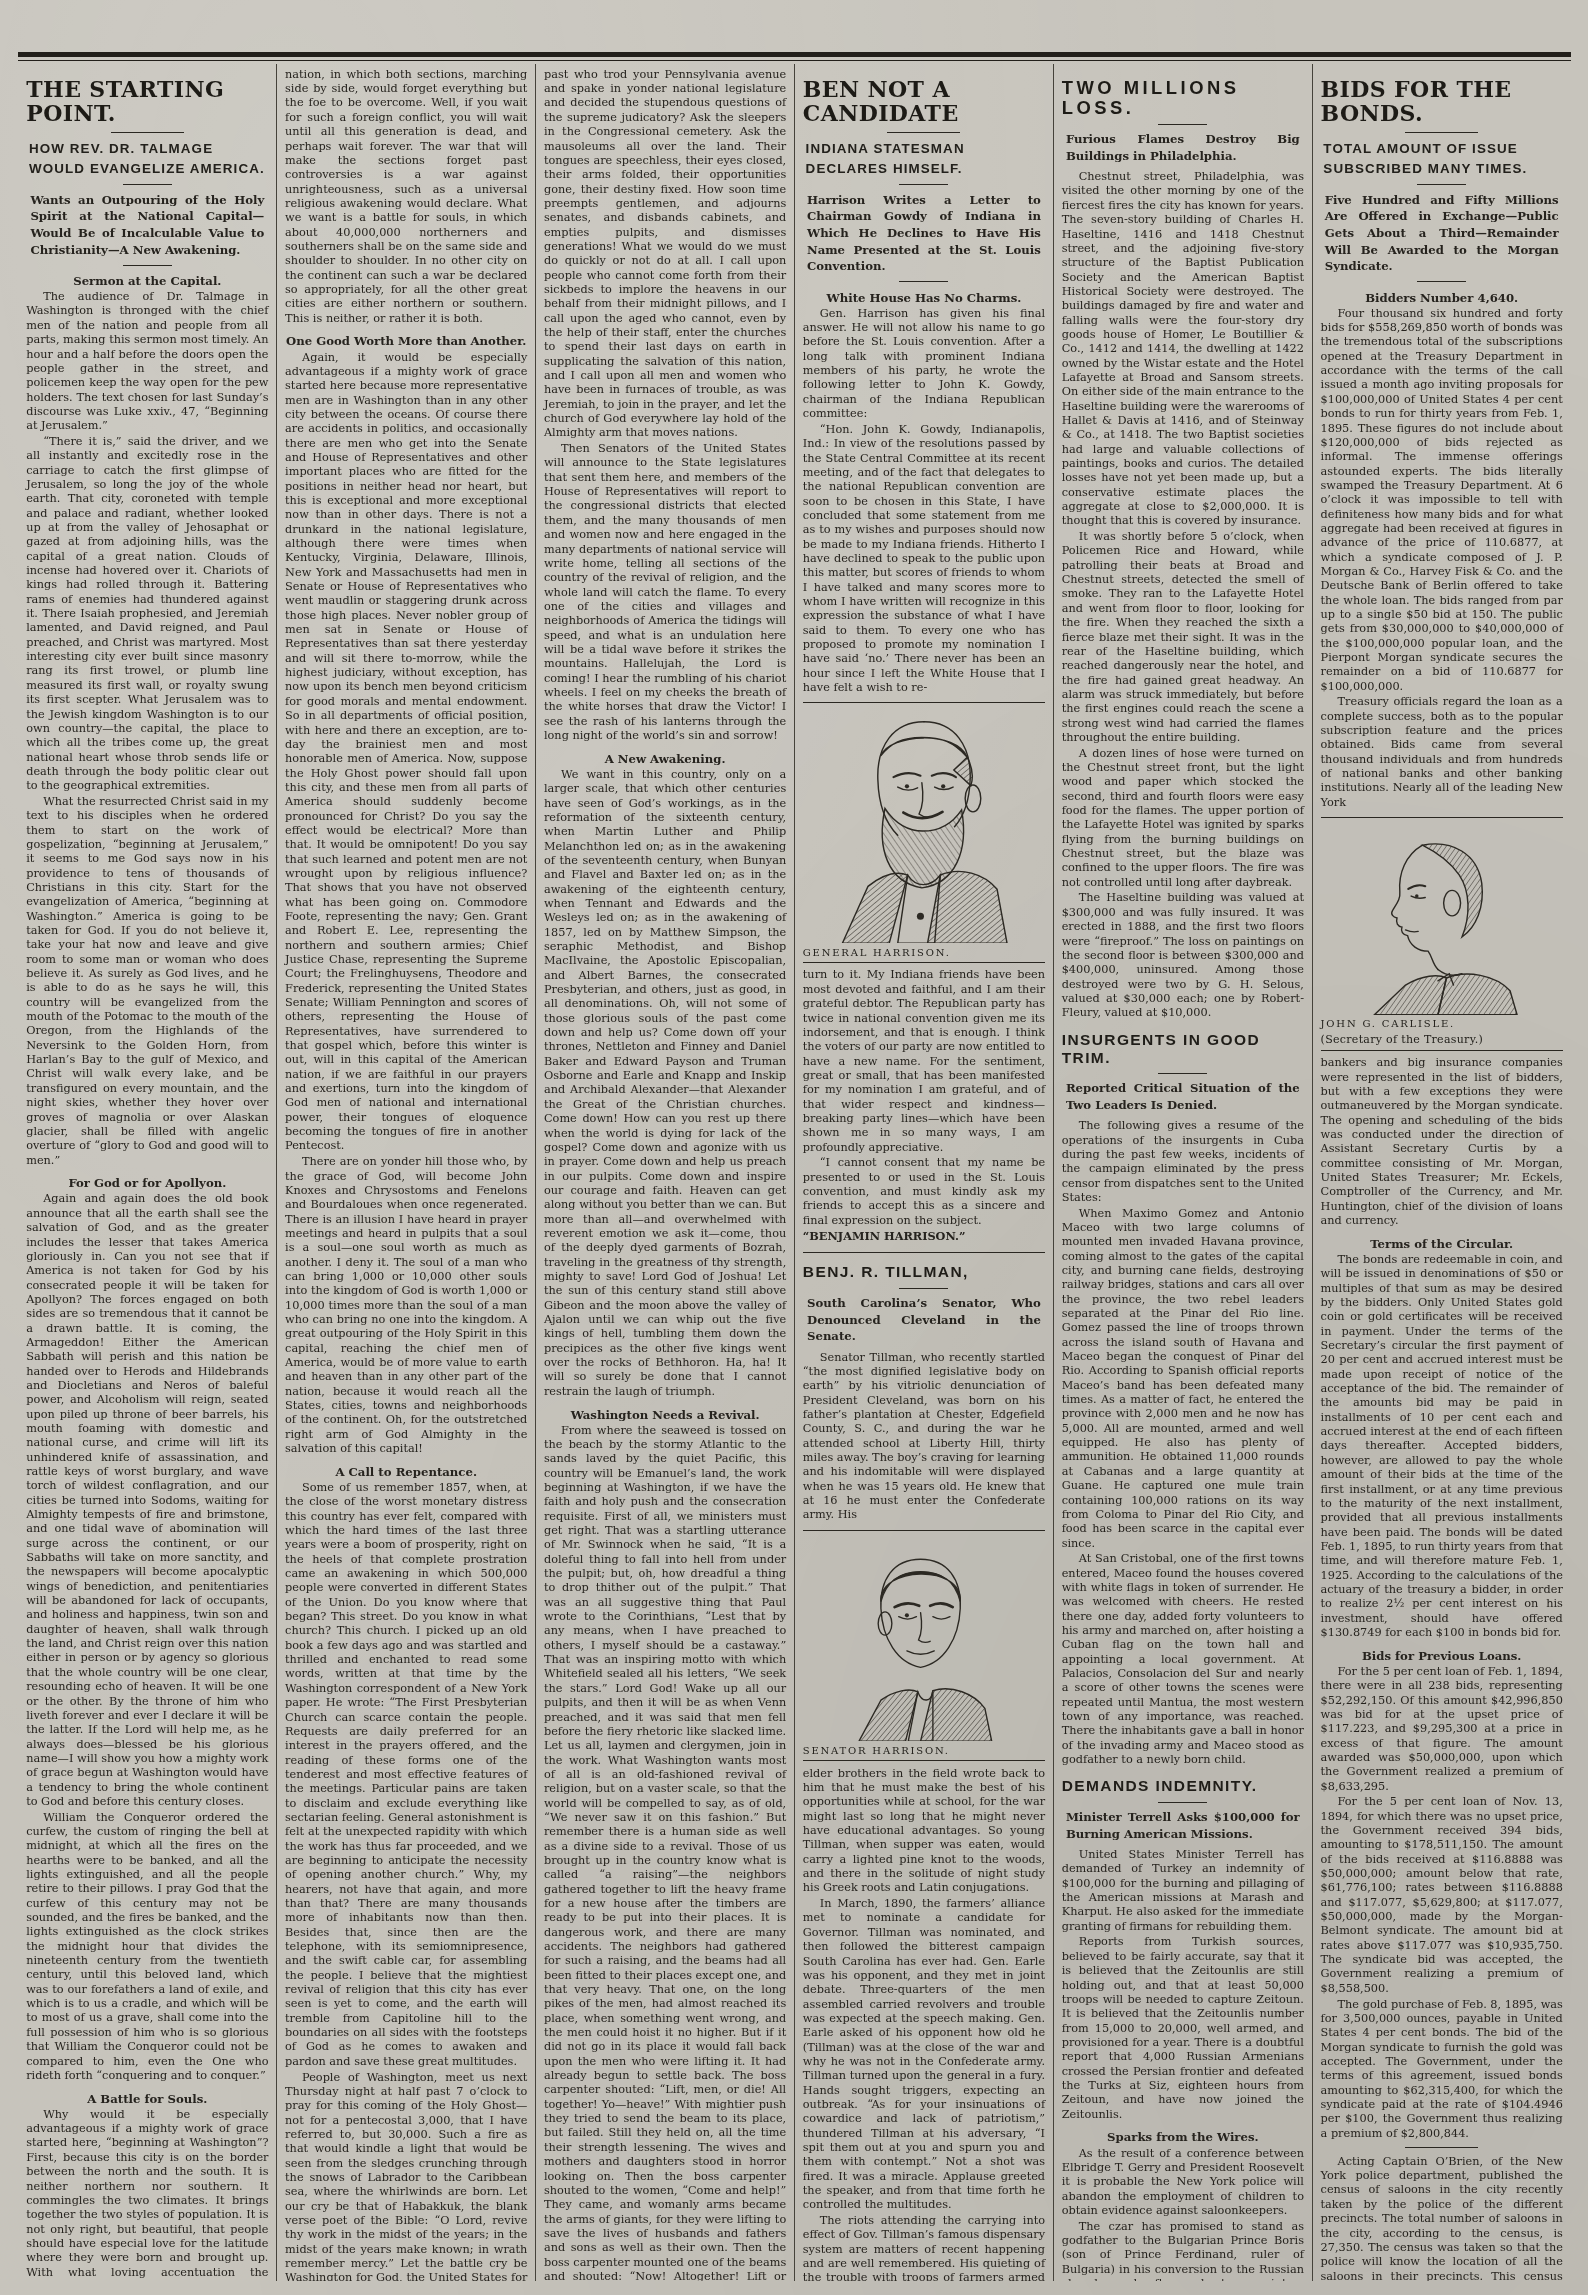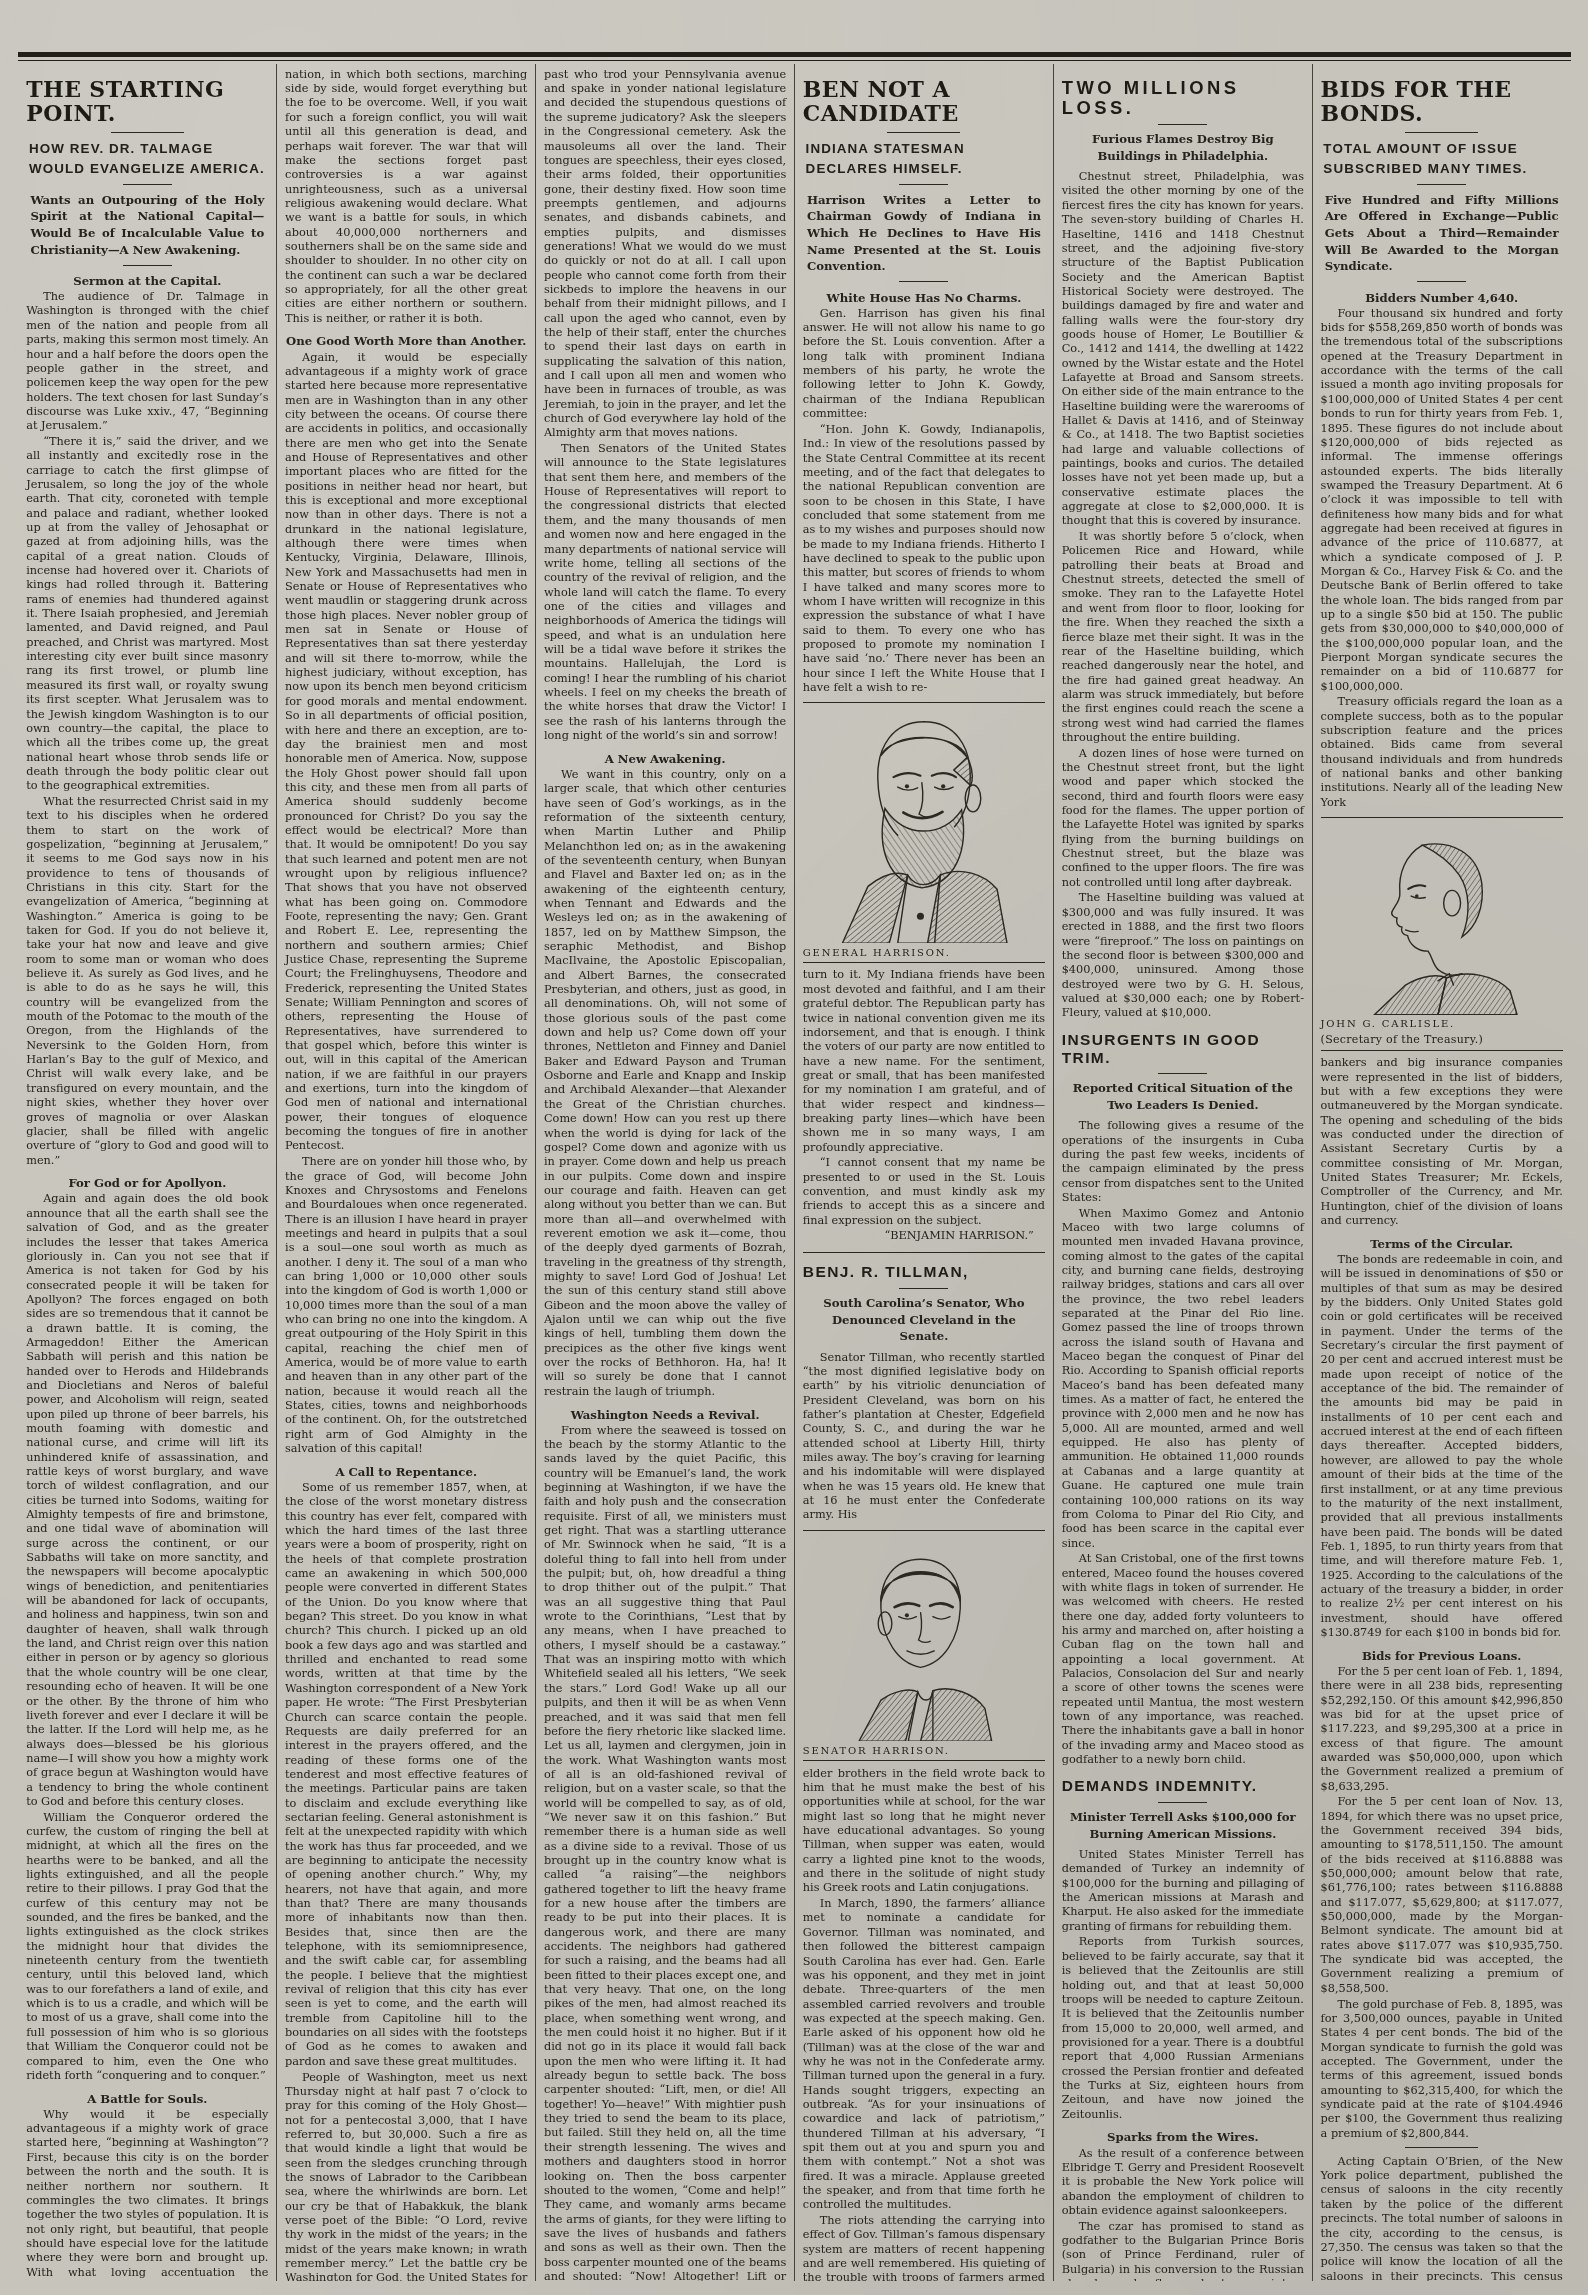--- a/index.html
+++ b/index.html
@@ -17,25 +17,25 @@
   .toprule{margin-top:45px;border-top:5px solid #221f1a;border-bottom:1.4px solid #221f1a;height:2.8px;}
   .columns{display:flex;margin-top:2.8px;height:2217px;overflow:hidden;}
   .col{flex:1 1 0;min-width:0;padding:4.2px 7.8px 0;border-right:1.1px solid #45423a;overflow:hidden;}
   .col:last-child{border-right:none;}
 
   .hl1{font-family:"DejaVu Serif",serif;font-weight:700;font-size:22px;line-height:1.08;text-align:left;margin:10px 0 2.8px;letter-spacing:0.4px;color:#1d1b16;}
   .hl1.sans{font-family:"Liberation Sans",sans-serif;font-size:18.4px;letter-spacing:3.5px;}
   .hl2{font-family:"Liberation Sans",sans-serif;font-weight:700;font-size:13.4px;letter-spacing:1.1px;text-align:left;line-height:1.45;margin:5.6px 2.8px;color:#23211c;}
   .hl3{font-family:"Liberation Sans",sans-serif;font-weight:700;font-size:15.5px;letter-spacing:1.4px;text-align:left;margin:10px 0 2.8px;color:#1f1d18;}
   .deck{font-weight:700;font-size:11.7px;line-height:1.42;text-align:justify;margin:5.6px 4.2px;}
-  .deck.ctr{text-align:center;}
+  .deck.ctr{}
   .cross{font-weight:700;font-size:11.7px;text-align:center;margin:8.5px 0 2.1px;}
   .body{font-size:11.3px;line-height:1.27;text-align:justify;text-indent:17px;margin:0 0 1.4px;}
   .body.noind{text-indent:0;}
-  .body.sig{text-align:right;font-weight:400;text-indent:0;padding-right:11.3px;}
+  .body.sig{text-align:left;font-weight:700;text-indent:0;padding-right:11.3px;}
   .divider{width:73px;border-top:1.4px solid #2a2721;margin:6.4px auto;}
   .divider.thin{width:49px;border-top-width:1px;}
   .fullrule{border-top:1.1px solid #2a2721;margin:8.5px 0 7px;}
 
   .portrait{margin:7px 0 5.6px;padding:5.6px 0 4.2px;border-top:0.9px solid #2a2721;border-bottom:0.9px solid #2a2721;}
   .portrait .engraving{display:flex;justify-content:center;}
   .portrait figcaption{font-size:10px;letter-spacing:1.8px;text-align:left;margin-top:3.5px;color:#23211c;}
   .portrait .cap2{font-size:11px;letter-spacing:0.3px;}
 </style>
 </head>

